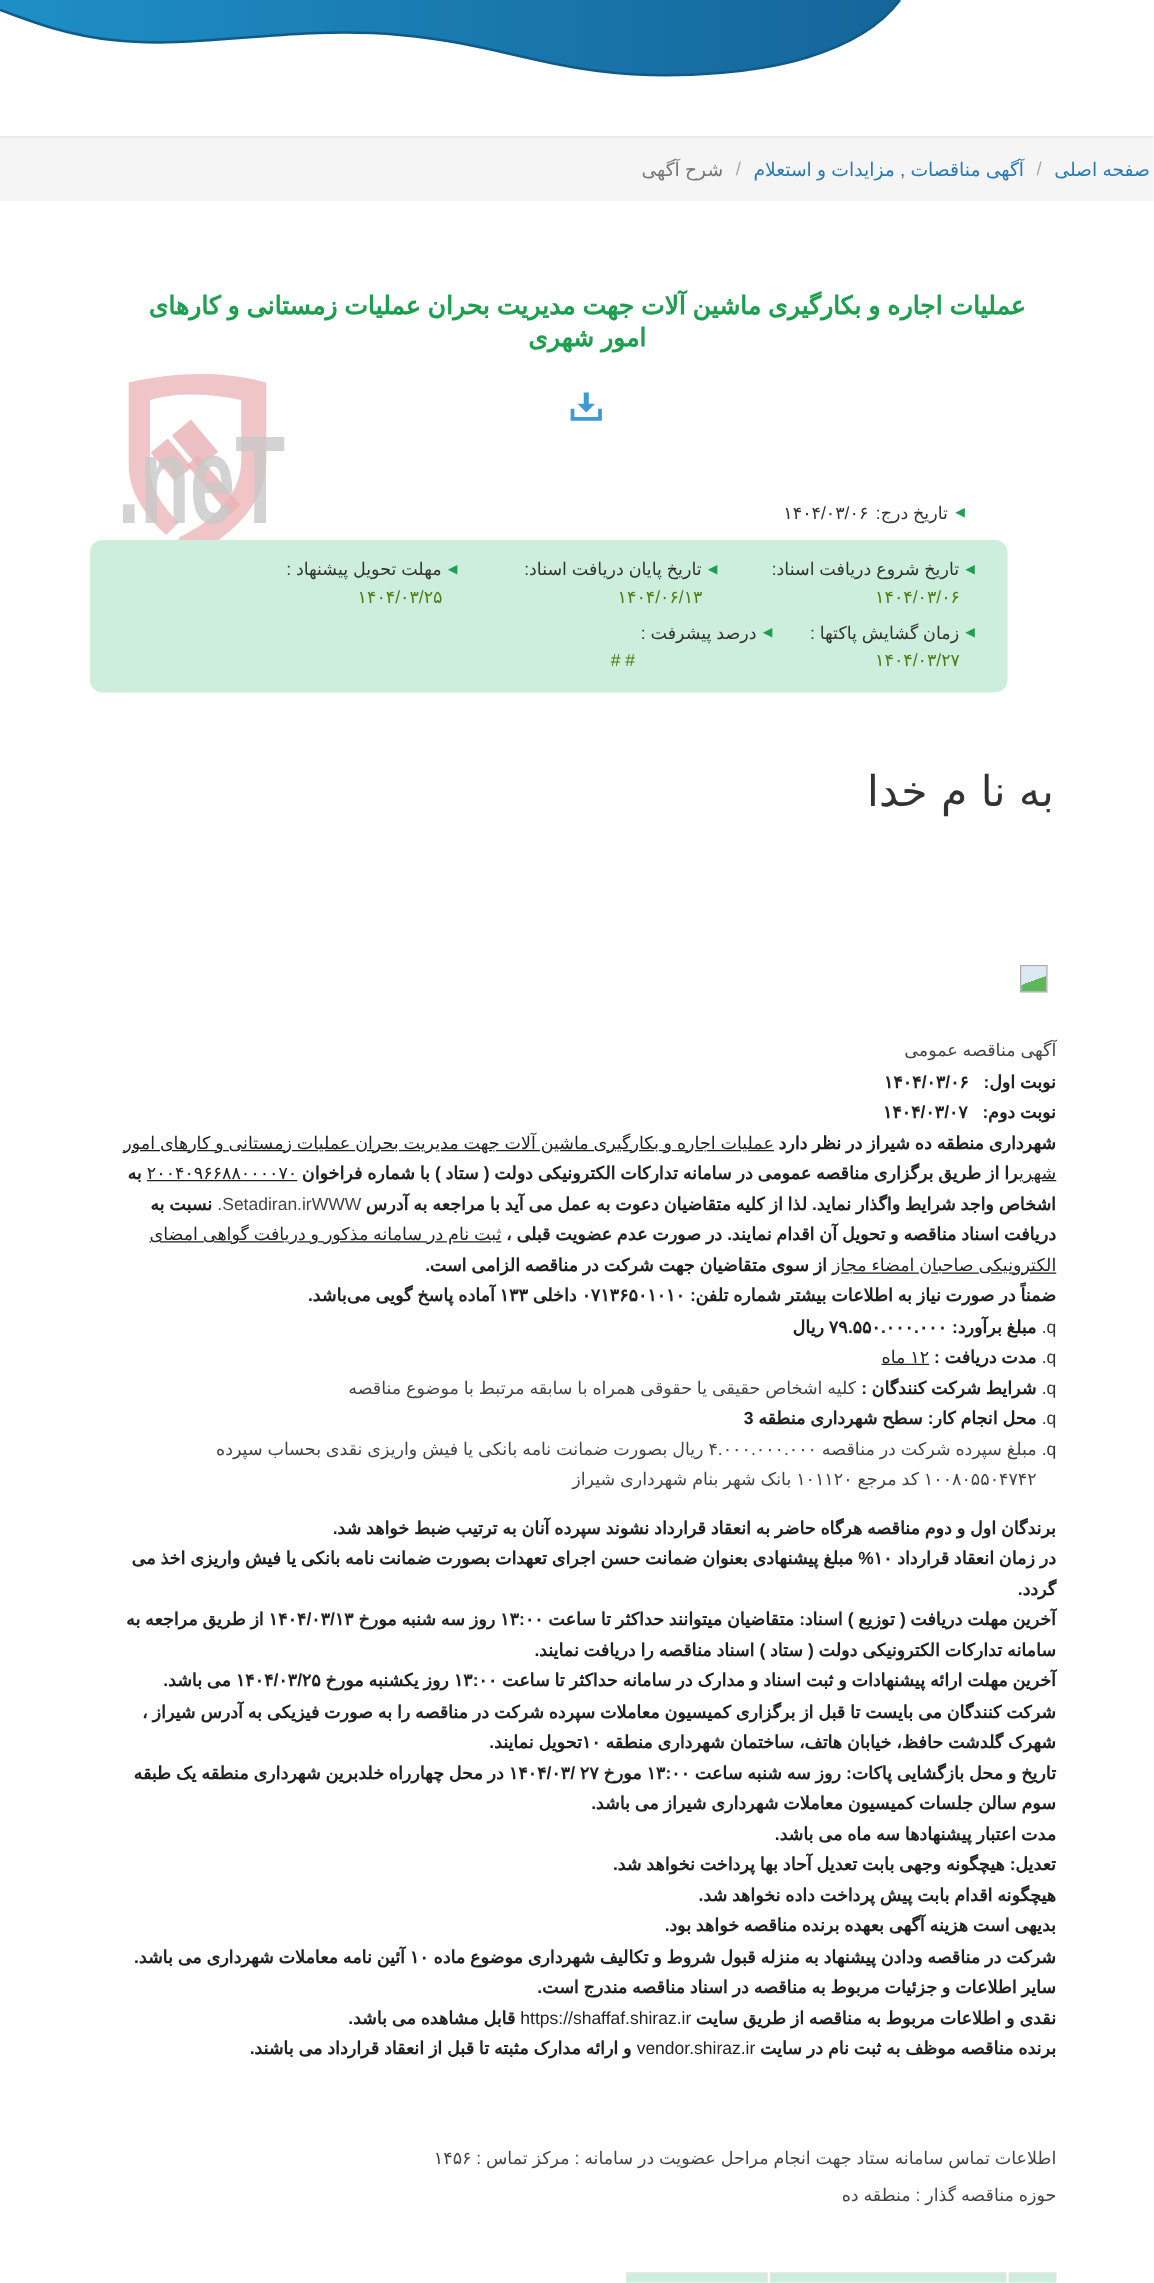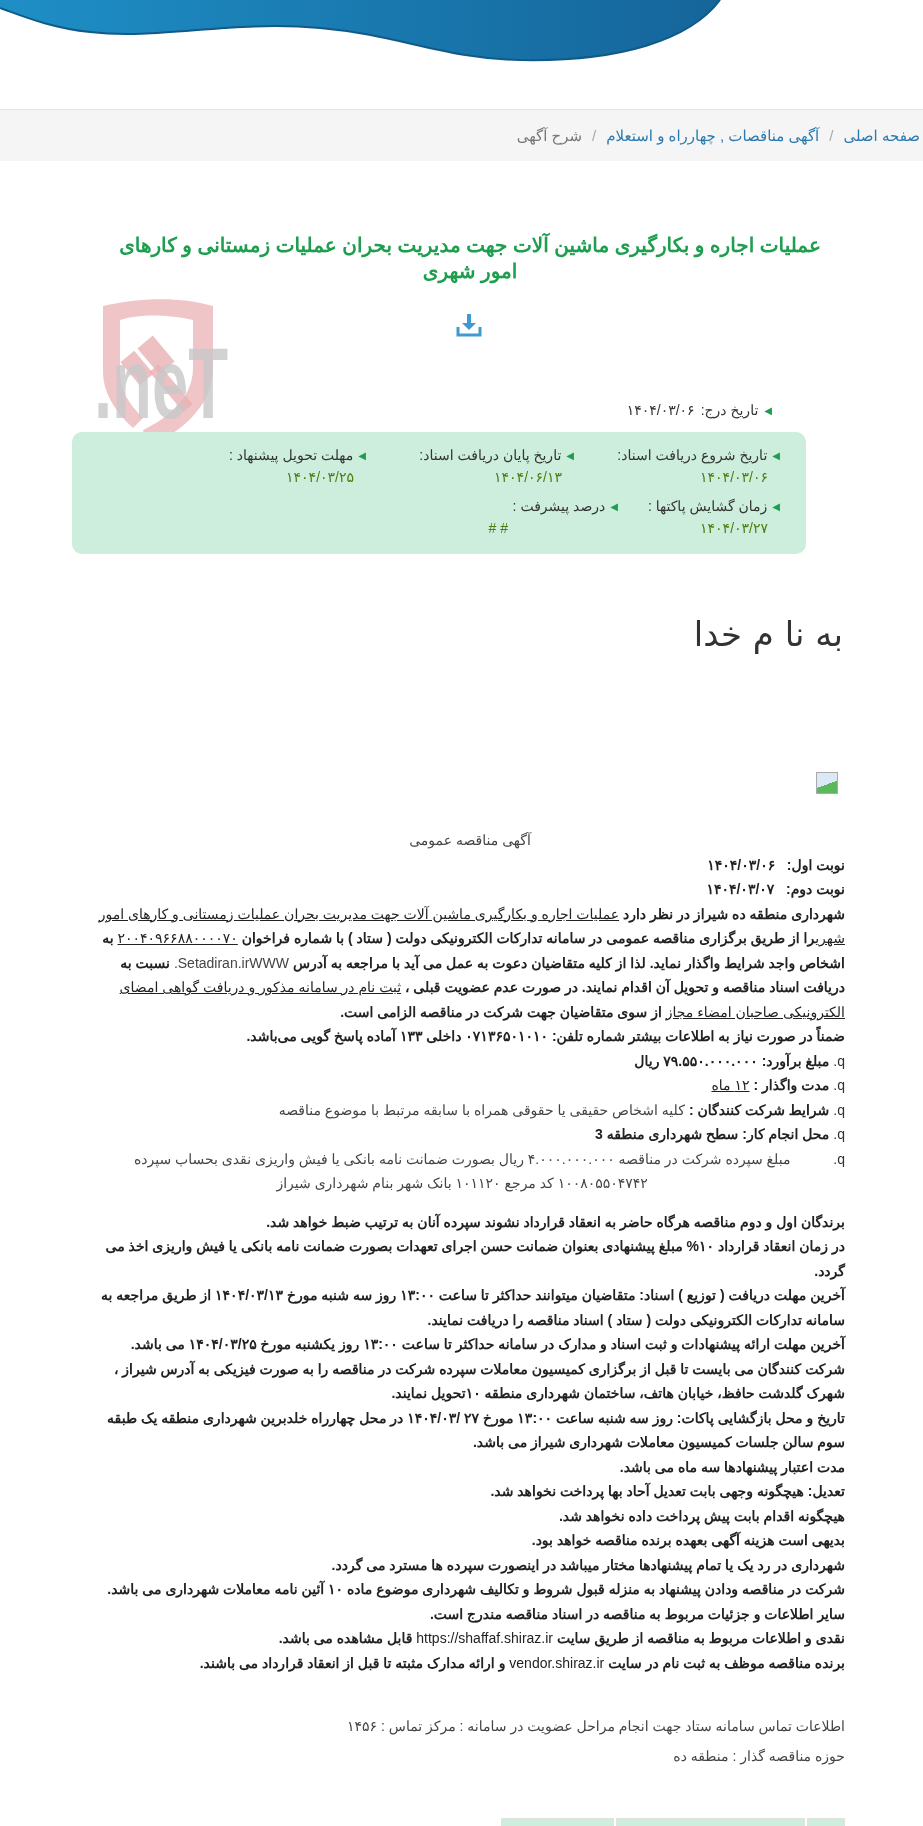--- a/index.html
+++ b/index.html
@@ -50,21 +50,21 @@
 
     .content {
       position: absolute; top: 828px; left: 95px; width: 750px;
       font-family: "Liberation Sans", sans-serif; font-size: 14px; line-height: 24.5px; color: #222;
       text-align: right;
     }
     .content p { margin: 0; }
     .b { font-weight: bold; }
     .u { text-decoration: underline; }
     .link { color: #2a7ab0; }
-    .plain { font-weight: normal; color: #444; text-align: center; }
+    .plain { font-weight: normal; color: #444; }
     .bullet-list { list-style: none; }
     .bullet-list li { display: flex; gap: 4px; }
     .bullet-list li .q { color: #333; font-weight: normal; }
     .gap { height: 14px; }
 
     .footer-lines {
       position: absolute; top: 1718px; left: 95px; width: 750px;
       font-family: "Liberation Sans", sans-serif; font-size: 14px; color: #444; 
     }
     .bottom-tabs { position: absolute; top: 1818px; left: 501px; display: flex; direction: ltr; gap: 2px; }
@@ -80,21 +80,21 @@
       <stop offset="1" stop-color="#15659a"></stop>
     </linearGradient>
   </defs>
   <path d="M0,0 L720,0 C690,40 620,62 520,60 C440,58 400,35 320,28 C230,20 160,40 90,32 C50,28 20,15 0,8 Z" fill="url(#wg)"></path>
   <path d="M0,8 C20,15 50,28 90,32 C160,40 230,20 320,28 C400,35 440,58 520,60 C620,62 690,40 720,0" fill="none" stroke="#105a88" stroke-width="2"></path>
 </svg>
 
 <div class="breadcrumb-bar">
   <a href="#">صفحه اصلی</a>
   <span class="sep">/</span>
-  <a href="#">آگهی مناقصات , چهارراه و استعلام</a>
+  <a href="#">آگهی مناقصات , مزایدات و استعلام</a>
   <span class="sep">/</span>
   <span class="current">شرح آگهی</span>
 </div>
 
 <svg class="watermark" viewBox="0 0 600 150">
   <path d="M5,8 C40,0 80,-2 115,8 L115,70 C115,110 80,135 50,150 L45,132 C70,120 95,100 95,70 L95,22 C70,16 40,16 22,22 L22,75 C22,95 35,110 45,120 L35,130 C15,112 5,92 5,75 Z" fill="#e9b2b5" opacity="0.75"></path>
   <rect x="30" y="55" width="18" height="30" fill="#e9b2b5" opacity="0.8" transform="rotate(-40 39 70)"></rect>
   <rect x="48" y="40" width="20" height="34" fill="#e9b2b5" opacity="0.8" transform="rotate(-40 58 57)"></rect>
   <path d="M56,70 L90,110" stroke="#e9b2b5" stroke-width="12" opacity="0.8"></path>
   <text x="130" y="120" font-family="Liberation Sans, sans-serif" font-size="100" font-weight="bold" fill="#c8c8c8" opacity="0.8" textLength="470" lengthAdjust="spacingAndGlyphs">AriaTender.neT</text>
@@ -165,21 +165,21 @@
   <p class="b">ضمناً در صورت نیاز به اطلاعات بیشتر شماره تلفن: ۰۷۱۳۶۵۰۱۰۱۰ داخلی ۱۳۳ آماده پاسخ گویی می‌باشد.</p>
 
   <ul class="bullet-list">
     <li>
         <span class="q">q.</span>
         <span class="b">مبلغ برآورد: </span>
         <span class="b">۷۹.۵۵۰.۰۰۰.۰۰۰ ریال</span>
       </li>
     <li>
         <span class="q">q.</span>
-        <span class="b">مدت واگذار : </span>
+        <span class="b">مدت دریافت : </span>
         <span class="u"> ۱۲  ماه</span>
       </li>
     <li>
         <span class="q">q.</span>
         <span class="b">شرایط شرکت کنندگان : </span>
         <span class="plain">کلیه اشخاص حقیقی یا حقوقی همراه با سابقه مرتبط با موضوع مناقصه</span>
       </li>
     <li>
         <span class="q">q.</span>
         <span class="b">محل انجام کار: </span>
@@ -194,21 +194,20 @@
   <div class="gap"></div>
   <p class="b">برندگان اول و دوم مناقصه هرگاه حاضر به انعقاد قرارداد نشوند سپرده آنان به ترتیب ضبط خواهد شد.</p>
   <p class="b">در زمان انعقاد قرارداد ۱۰%  مبلغ پیشنهادی  بعنوان ضمانت حسن اجرای تعهدات بصورت ضمانت نامه بانکی یا فیش واریزی اخذ می گردد.</p>
   <p class="b">آخرین مهلت دریافت ( توزیع ) اسناد: متقاضیان میتوانند حداکثر تا ساعت ۱۳:۰۰ روز سه شنبه مورخ ۱۴۰۴/۰۳/۱۳ از طریق مراجعه به سامانه تدارکات الکترونیکی دولت ( ستاد ) اسناد مناقصه را دریافت نمایند.</p>
   <p class="b">آخرین مهلت ارائه پیشنهادات و ثبت اسناد و مدارک در سامانه حداکثر تا ساعت ۱۳:۰۰ روز یکشنبه مورخ ۱۴۰۴/۰۳/۲۵ می باشد. شرکت کنندگان می بایست تا قبل از برگزاری کمیسیون معاملات سپرده شرکت در مناقصه را به صورت فیزیکی به آدرس شیراز ، شهرک گلدشت حافظ، خیابان هاتف، ساختمان شهرداری منطقه ۱۰تحویل نمایند.</p>
   <p class="b">تاریخ و محل بازگشایی پاکات: روز سه شنبه ساعت ۱۳:۰۰ مورخ  ۲۷ /۱۴۰۴/۰۳ در محل چهارراه خلدبرین شهرداری منطقه یک طبقه سوم سالن جلسات کمیسیون معاملات  شهرداری شیراز می باشد.</p>
   <p class="b">مدت اعتبار پیشنهادها سه ماه می باشد.</p>
   <p class="b">تعدیل: هیچگونه وجهی بابت تعدیل آحاد بها پرداخت نخواهد شد.</p>
   <p class="b">هیچگونه اقدام بابت پیش پرداخت داده نخواهد شد.</p>
   <p class="b">بدیهی است هزینه آگهی بعهده برنده مناقصه خواهد بود.</p>
-  <p class="b"> شهرداری در رد یک یا تمام پیشنهادها  مختار میباشد در اینصورت سپرده ها مسترد می گردد.</p>
   <p class="b">شرکت در مناقصه ودادن پیشنهاد به منزله قبول شروط و تکالیف شهرداری موضوع ماده ۱۰ آئین نامه معاملات شهرداری می باشد.</p>
   <p class="b">سایر اطلاعات و جزئیات مربوط به مناقصه در اسناد مناقصه مندرج است.</p>
   <p class="b"><span>نقدی و اطلاعات مربوط به مناقصه از طریق سایت </span><span class="plain" style="color:#222">https://shaffaf.shiraz.ir</span><span> قابل مشاهده می باشد.</span></p>
   <p class="b"><span>برنده مناقصه موظف به ثبت نام در سایت </span><span class="plain" style="color:#222">vendor.shiraz.ir</span><span> و ارائه مدارک مثبته تا قبل از انعقاد قرارداد می باشند.</span></p>
 </div>
 
 <div class="footer-lines">
   <p>اطلاعات تماس سامانه ستاد جهت انجام مراحل عضویت در سامانه : مرکز تماس : ۱۴۵۶</p>
   <p style="margin-top:14px;">حوزه مناقصه گذار : منطقه ده</p>
 </div>

